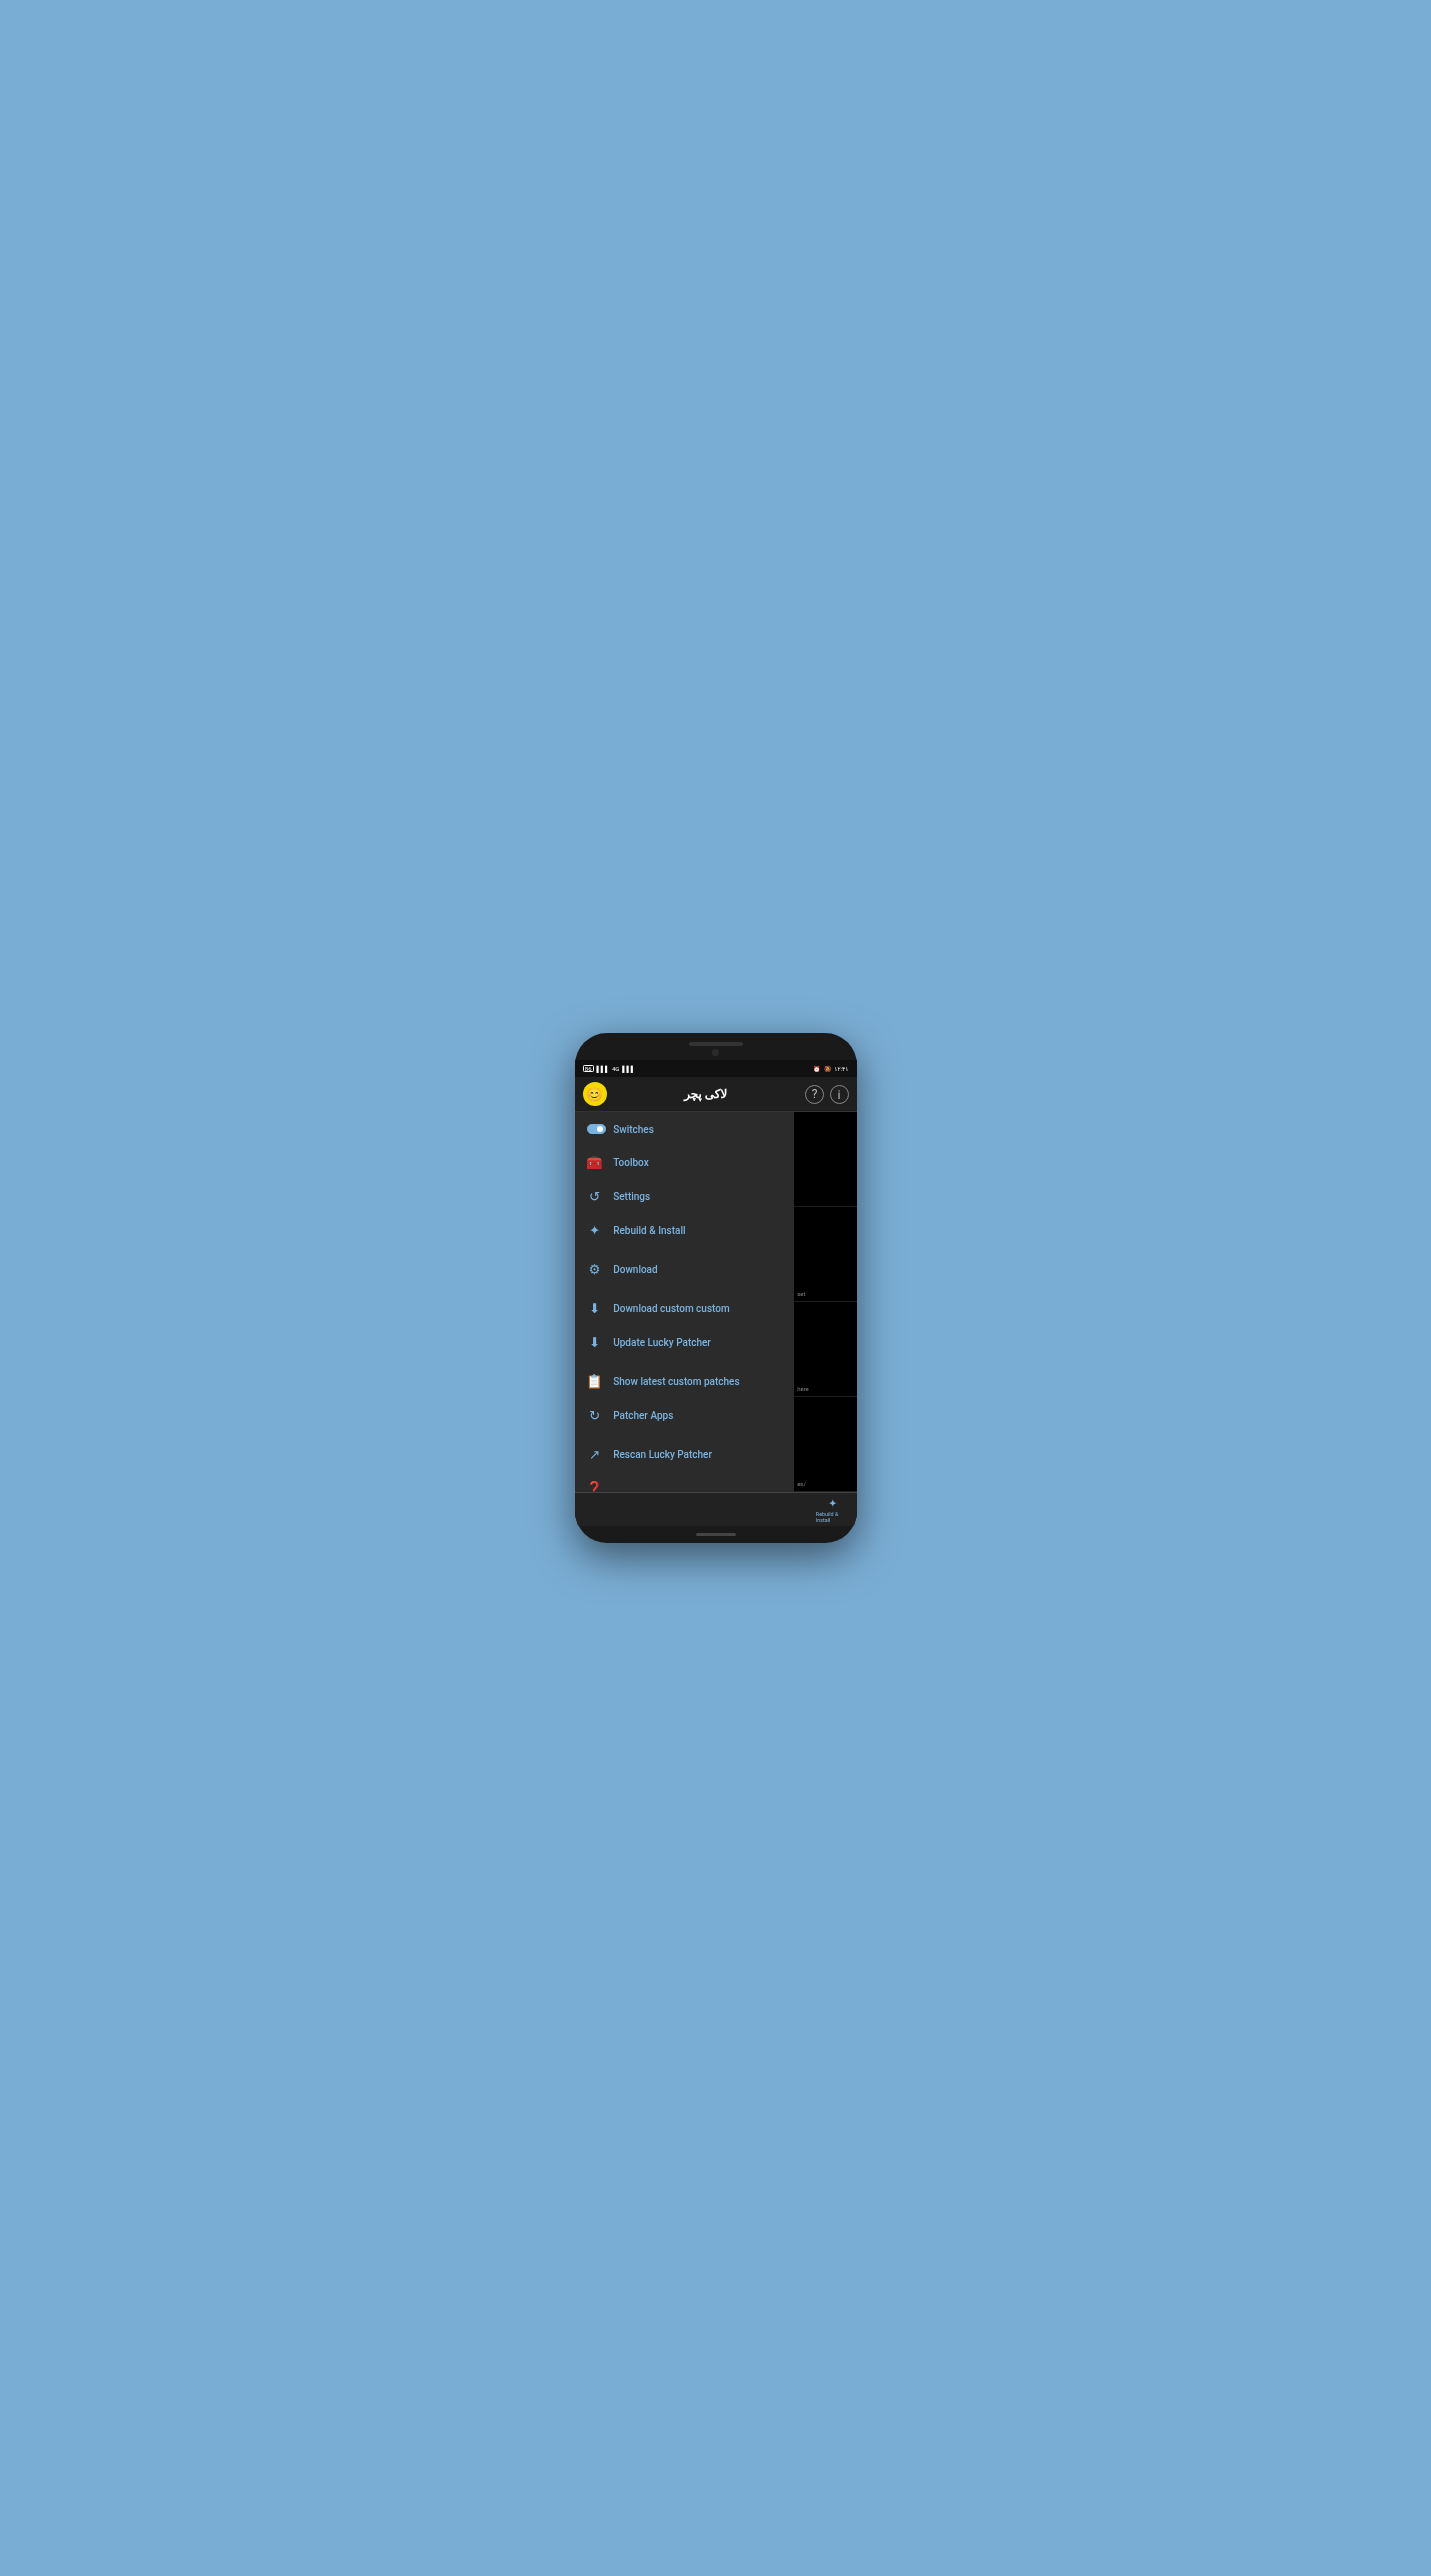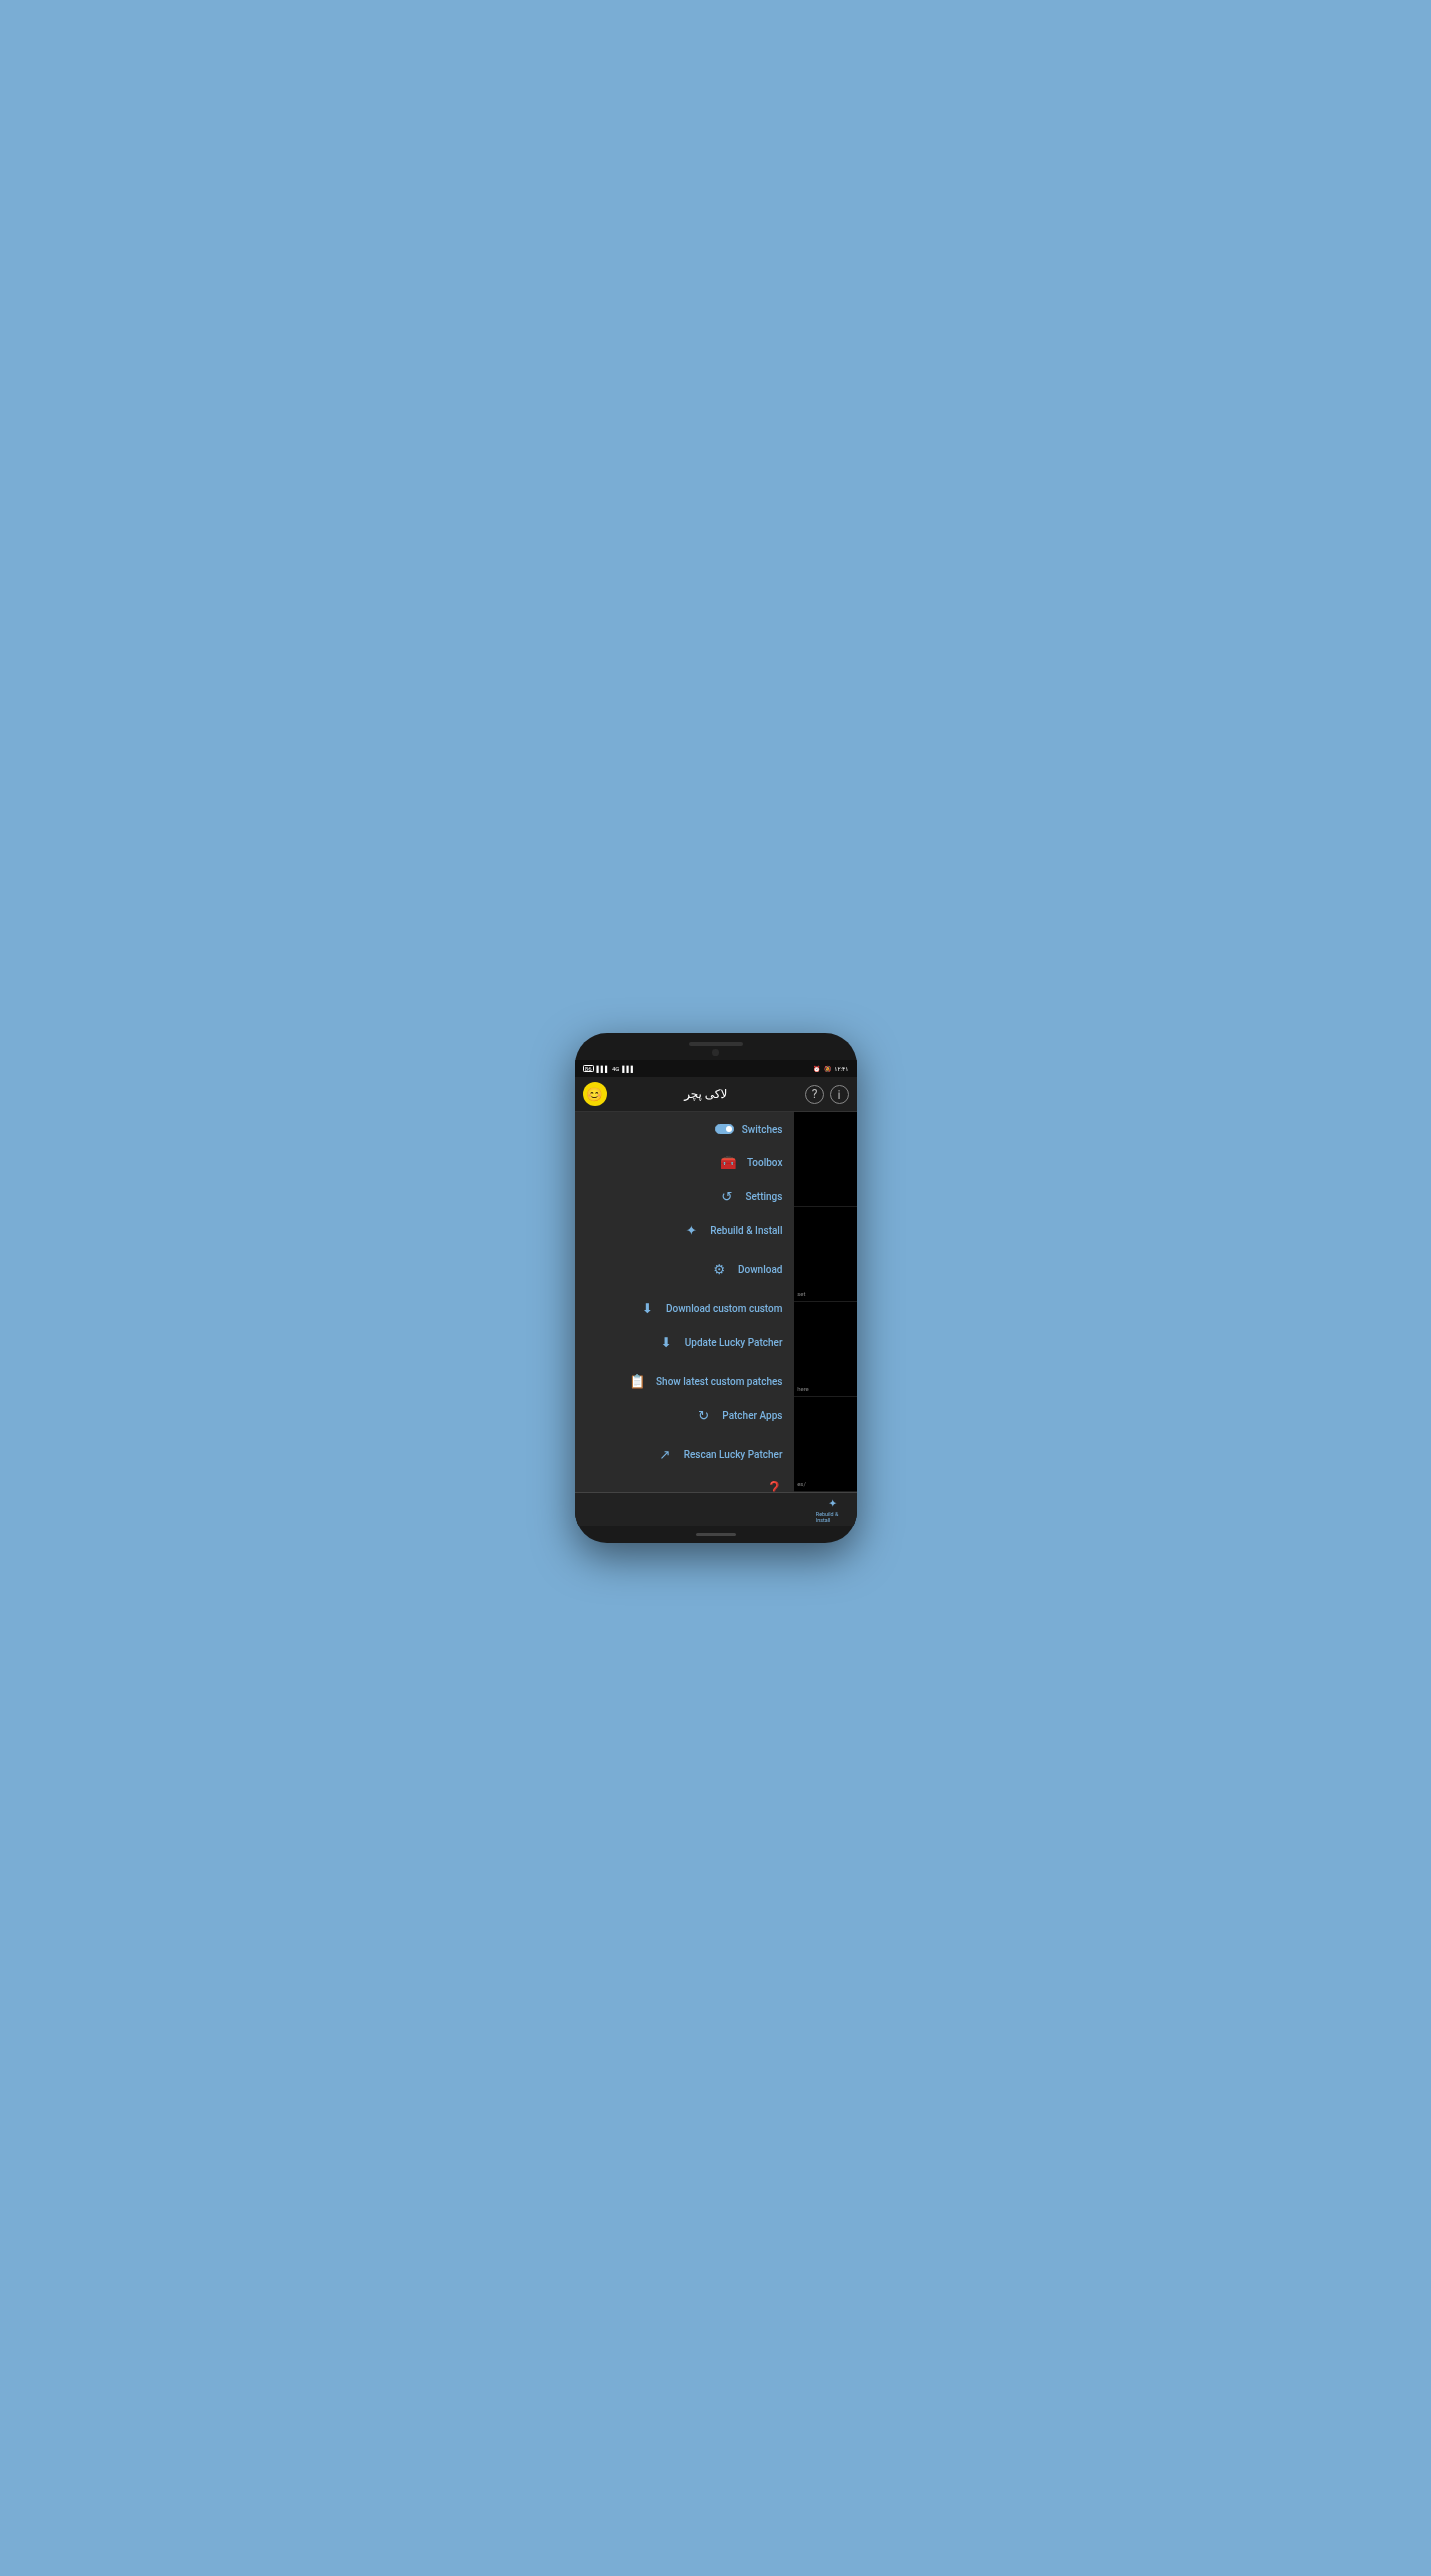--- a/index.html
+++ b/index.html
@@ -117,21 +117,21 @@
       border-radius: 50%;
       display: flex;
       align-items: center;
       justify-content: center;
       font-size: 13.4px;
     }
 
     .app-bar-title {
       color: #fff;
       font-size: 12px;
-      font-weight: 400;
+      font-weight: 700;
       flex: 1;
       text-align: center;
       direction: rtl;
     }
 
     .app-bar-actions {
       display: flex;
       gap: 5.4px;
     }
 
@@ -170,21 +170,20 @@
       position: absolute;
       top: 0;
       left: 0;
       width: 78%;
       height: 100%;
       background: #2b2b2b;
       z-index: 10;
       display: flex;
       flex-direction: column;
       overflow-y: auto;
-      align-items: flex-end;
     }
 
     .drawer-item {
       display: flex;
       align-items: center;
       padding: 9.4px 12px;
       cursor: pointer;
       gap: 10.7px;
       color: #7ab3e0;
     }

